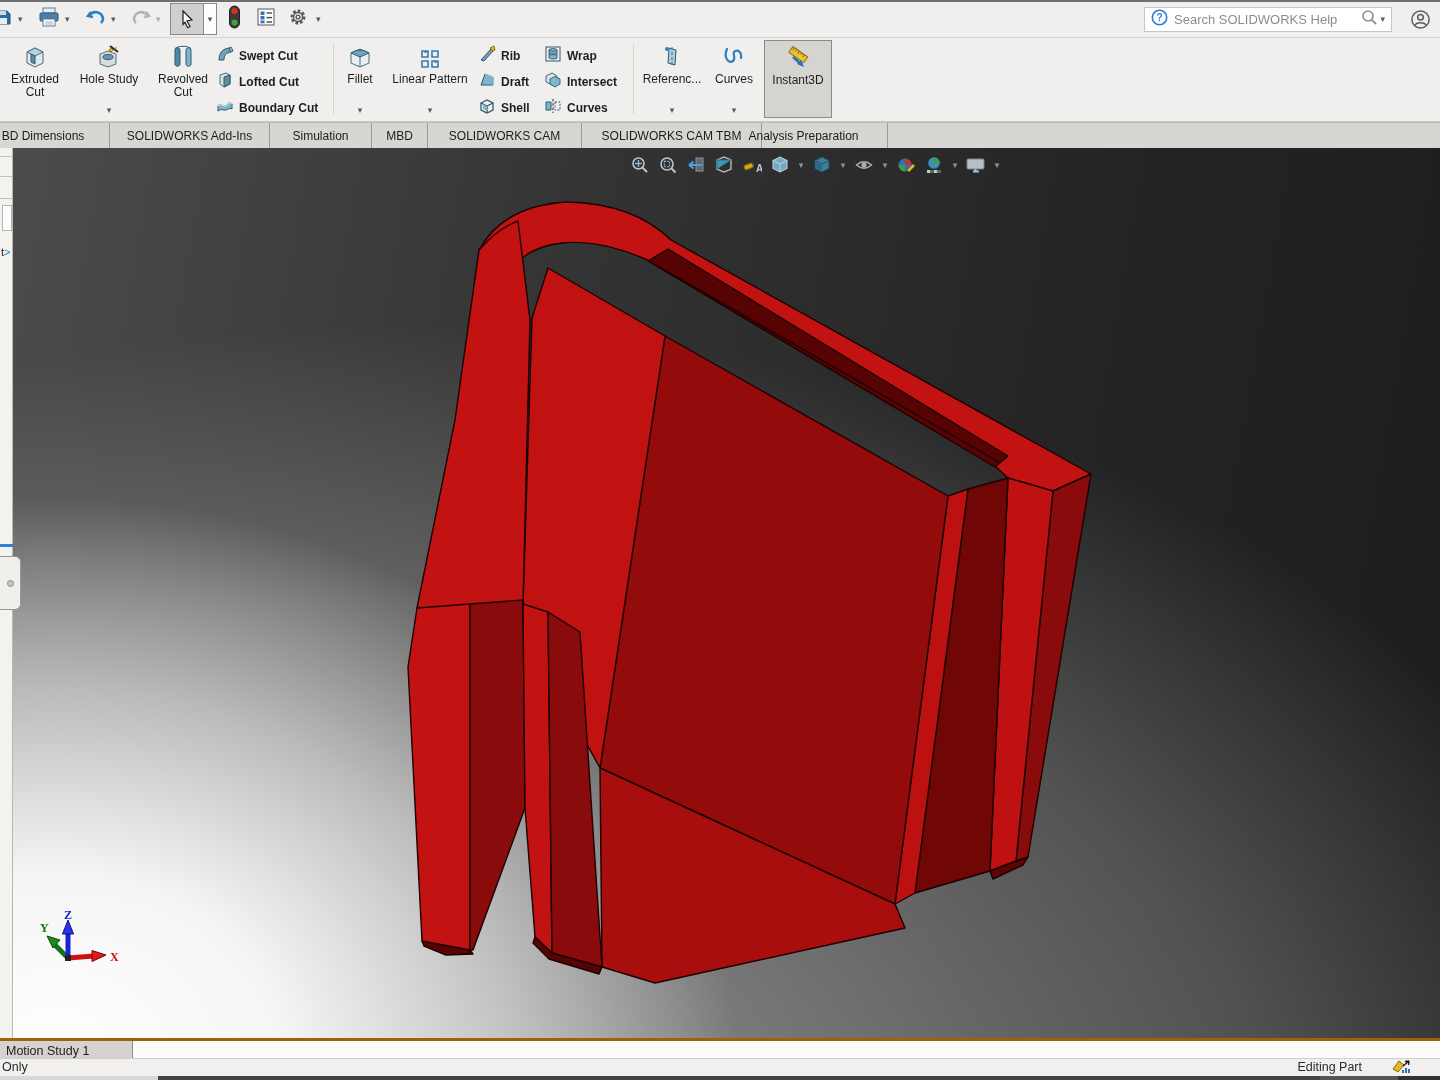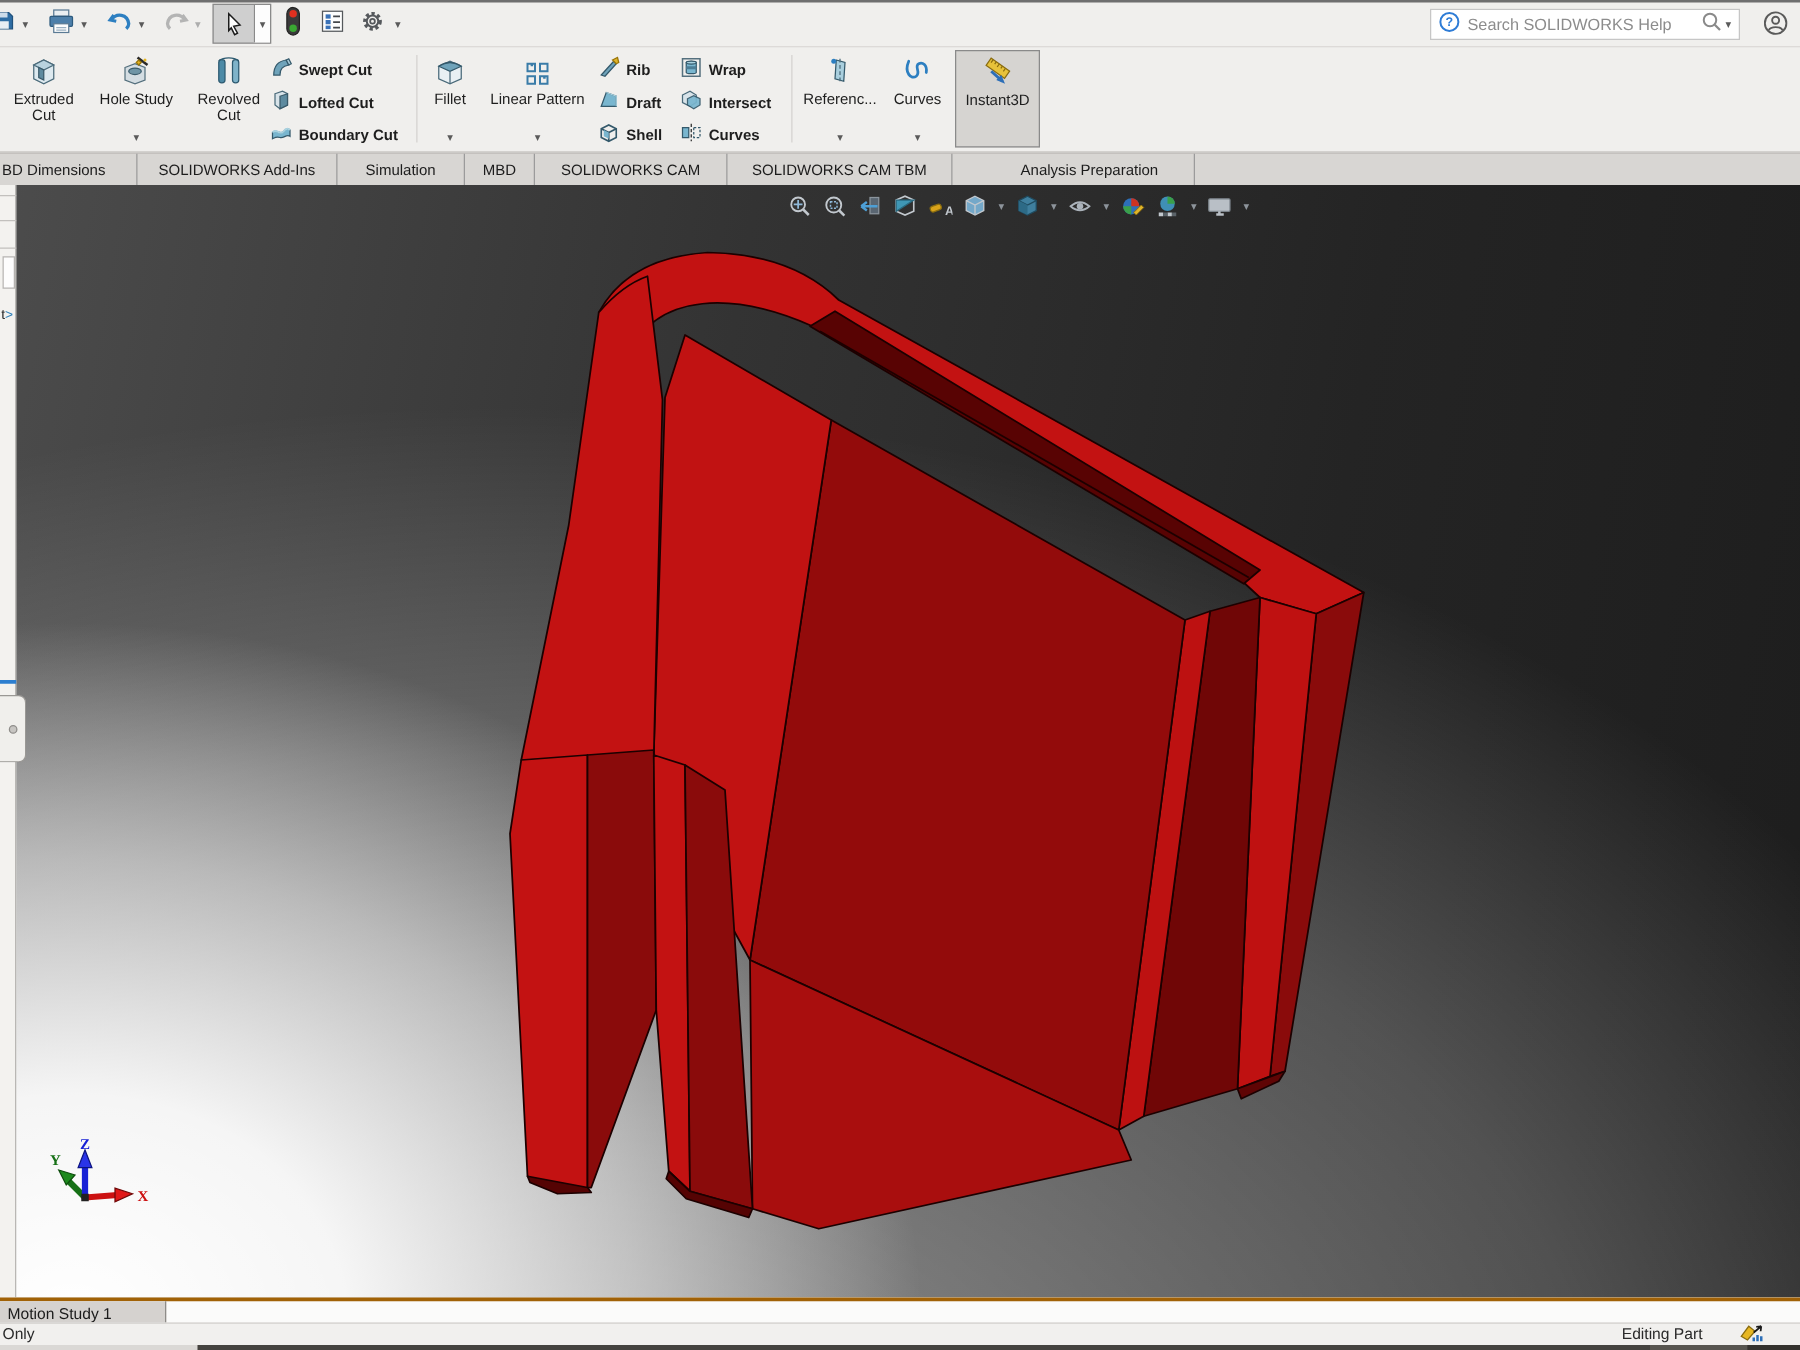--- a/index.html
+++ b/index.html
@@ -425,21 +425,21 @@
     </div>
   <div class="ftab" style="left:372px;width:56px">
       <span>MBD</span>
     </div>
   <div class="ftab" style="left:428px;width:154px">
       <span>SOLIDWORKS CAM</span>
     </div>
   <div class="ftab" style="left:582px;width:180px">
       <span>SOLIDWORKS CAM TBM</span>
     </div>
-  <div class="ftab" style="left:788px;width:168px">
+  <div class="ftab" style="left:720px;width:168px">
       <span>Analysis Preparation</span>
     </div>
 </div>
 
 <div id="viewport">
 
   <svg id="model-svg" width="1440" height="890" viewBox="0 0 1440 890">
 
     <path d="M479,102 Q503,58 566,54 Q633,55 671,92 L1091,326 L1053,343 L1008,330 L995,318 L650,113 Q600,91 562,95 Q516,100 503,139 Z" fill="#c31212"></path>
 

